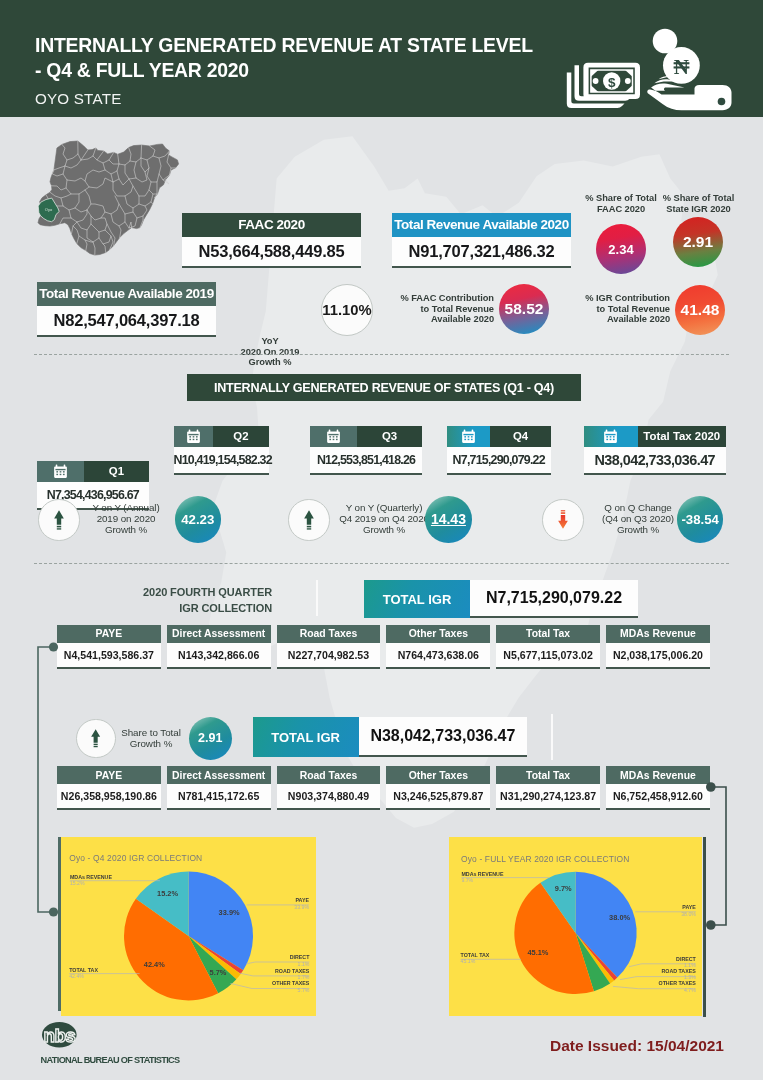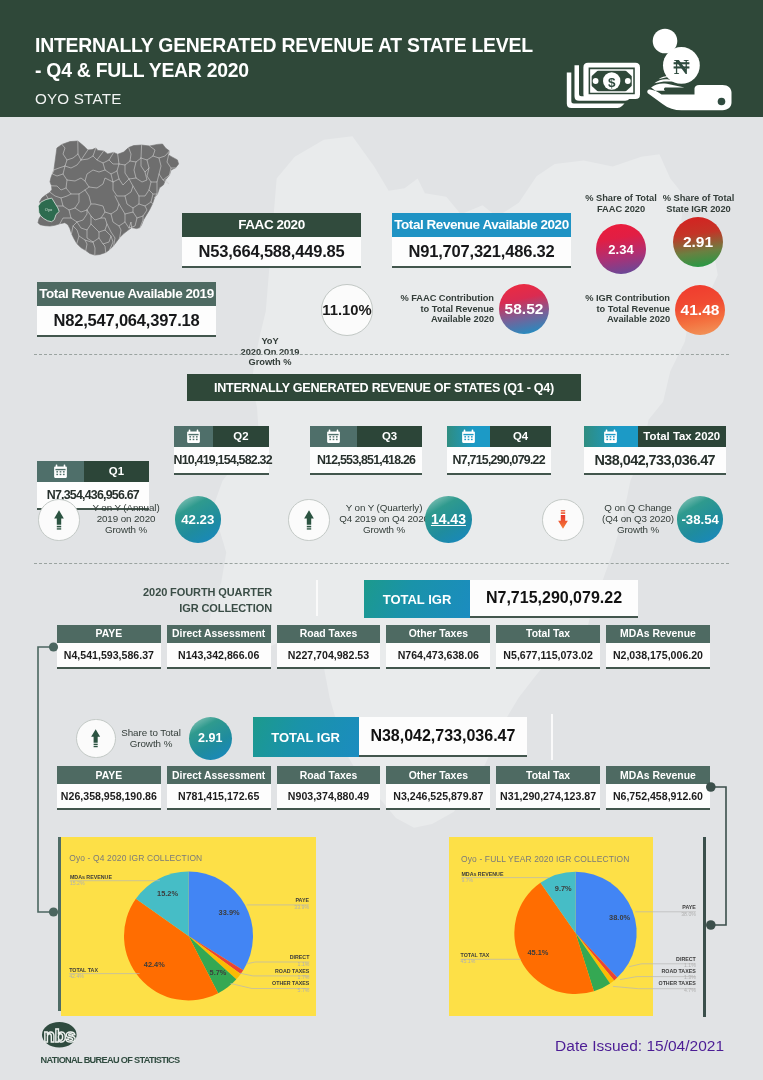--- a/index.html
+++ b/index.html
@@ -55,21 +55,21 @@
   .pill{position:absolute;display:flex;}
   .pill .p-lbl{color:#fff;font-size:13px;font-weight:bold;display:flex;align-items:center;justify-content:center;}
   .pill .p-val{background:#fdfdfd;color:#111;font-weight:bold;display:flex;align-items:center;justify-content:center;border-bottom:2px solid #42564d;}
 
   
   .card{position:absolute;background:#fde047;}
   .card .ctitle{position:absolute;color:#7a7a7a;font-size:8.45px;font-weight:400;letter-spacing:0.15px;}
 
   
   .footer-logo{position:absolute;left:41px;top:1022px;}
-  .date-issued{position:absolute;right:39px;top:1037px;color:#4c1d95;font-size:15.5px;font-weight:normal;}
+  .date-issued{position:absolute;right:39px;top:1037px;color:#7f1d1d;font-size:15.5px;font-weight:bold;}
 </style>
 </head>
 <body>
 
 <div class="page">
 
   <div class="header">
     <div class="hdr-title">
       <div>INTERNALLY GENERATED REVENUE AT STATE LEVEL</div>
       <div>- Q4 &amp; FULL YEAR 2020</div>
@@ -575,21 +575,21 @@
         </g>
         <g>
           <polyline points="8.9,24.7 98.9,24.7" fill="none" stroke="#b6b6b6" stroke-width="0.7"></polyline>
           <text x="8.9" y="22.9" text-anchor="start" font-family="Liberation Sans, sans-serif" font-size="5.3" font-weight="bold" fill="#3c3c3c">MDAs REVENUE</text>
           <text x="8.9" y="29.299999999999997" text-anchor="start" font-family="Liberation Sans, sans-serif" font-size="5.2" fill="#b0b0b0">15.2%</text>
         </g>
       </svg>
   </div>
 
   <div style="position:absolute;left:703px;top:836.5px;width:3.4px;height:180px;background:#3b4f4b;"></div>
-  <div class="card" style="left:448.8px;top:837.4px;width:204px;height:178.7px;">
+  <div class="card" style="left:448.8px;top:837.4px;width:253px;height:178.7px;">
     <div class="ctitle" style="left:12.2px;top:16.5px;">Oyo - FULL YEAR 2020 IGR COLLECTION</div>
     <svg id="pie1" width="251" height="159" viewBox="0 0 251 159" style="position:absolute;left:0;top:19px;">
         <path d="M126.5 76.9 L126.50 15.70 A61.2 61.2 0 0 1 168.29 121.61 Z" fill="#4285f4"></path>
         <path d="M126.5 76.9 L168.29 121.61 A61.2 61.2 0 0 1 165.10 124.39 Z" fill="#ea4335"></path>
         <path d="M126.5 76.9 L165.10 124.39 A61.2 61.2 0 0 1 161.09 127.39 Z" fill="#fbbc04"></path>
         <path d="M126.5 76.9 L161.09 127.39 A61.2 61.2 0 0 1 144.88 135.27 Z" fill="#34a853"></path>
         <path d="M126.5 76.9 L144.88 135.27 A61.2 61.2 0 0 1 91.44 26.74 Z" fill="#ff6d01"></path>
         <path d="M126.5 76.9 L91.44 26.74 A61.2 61.2 0 0 1 126.50 15.70 Z" fill="#46bdc6"></path>
         <text x="170.6" y="63.8" text-anchor="middle" font-family="Liberation Sans, sans-serif" font-size="7.4" font-weight="bold" fill="#3c3c3c">38.0%</text>
         <text x="88.9" y="99.2" text-anchor="middle" font-family="Liberation Sans, sans-serif" font-size="7.4" font-weight="bold" fill="#3c3c3c">45.1%</text>

